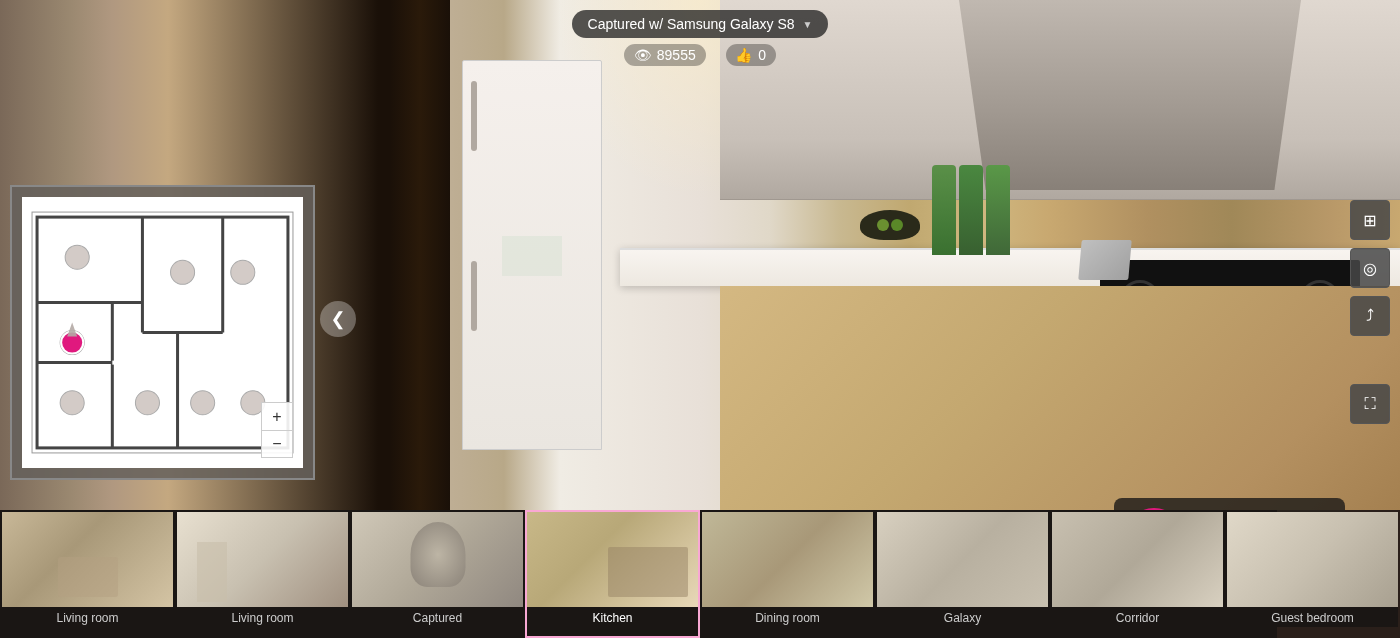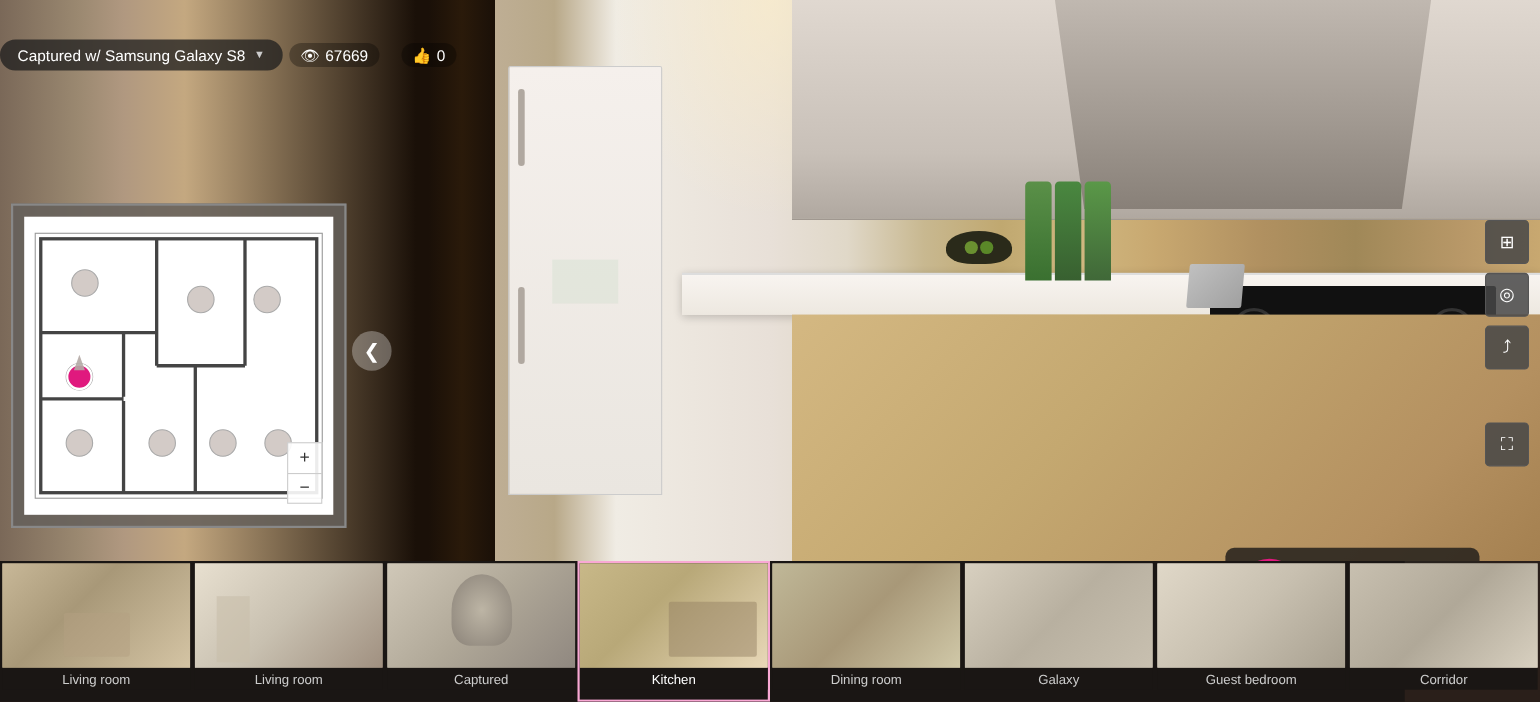--- a/index.html
+++ b/index.html
@@ -51,21 +51,21 @@
     }
 
     
     .top-bar {
       position: absolute;
       top: 0; left: 0;
       width: 1400px;
       height: 90px;
       background: transparent;
       display: flex;
-      flex-direction: row;
+      flex-direction: column;
       align-items: center;
       padding-top: 10px;
       gap: 6px;
       z-index: 10;
     }
 
     .camera-info {
       background: rgba(30, 30, 30, 0.75);
       color: #fff;
       padding: 6px 16px;
@@ -381,21 +381,21 @@
 </div>
 
 <div class="top-bar">
   <div class="camera-info">
     <span>Captured w/ Samsung Galaxy S8</span>
     <span class="chevron">▼</span>
   </div>
   <div class="stats-bar">
     <div class="stat-item">
       <span>👁</span>
-      <span>67669</span>
+      <span>89555</span>
     </div>
     <div class="stat-item">
       <span>👍</span>
       <span>0</span>
     </div>
   </div>
 </div>
 
 <div class="floor-plan">
   <div class="floor-plan-inner">
@@ -517,27 +517,27 @@
     <div class="thumb-label">Dining room</div>
   </div>
 
   <div class="thumb-item thumb-study">
     <div class="thumb-img">
       <div style="position:absolute;inset:0;background:linear-gradient(135deg,#d8d0c0 0%,#b8b0a0 50%,#c8c0b0 100%);"></div>
     </div>
     <div class="thumb-label">Galaxy</div>
   </div>
 
+  <div class="thumb-item thumb-corridor">
+    <div class="thumb-img">
+      <div style="position:absolute;inset:0;background:linear-gradient(135deg,#c8c0b0 0%,#b0a898 50%,#d8d0c0 100%);"></div>
+    </div>
+    <div class="thumb-label">Corridor</div>
+  </div>
+
   <div class="thumb-item thumb-guest">
     <div class="thumb-img">
       <div style="position:absolute;inset:0;background:linear-gradient(135deg,#e0d8c8 0%,#c8c0b0 50%,#a8a090 100%);"></div>
     </div>
     <div class="thumb-label">Guest bedroom</div>
   </div>
 
-  <div class="thumb-item thumb-corridor">
-    <div class="thumb-img">
-      <div style="position:absolute;inset:0;background:linear-gradient(135deg,#c8c0b0 0%,#b0a898 50%,#d8d0c0 100%);"></div>
-    </div>
-    <div class="thumb-label">Corridor</div>
-  </div>
-
 </div>
 
 </body></html>

